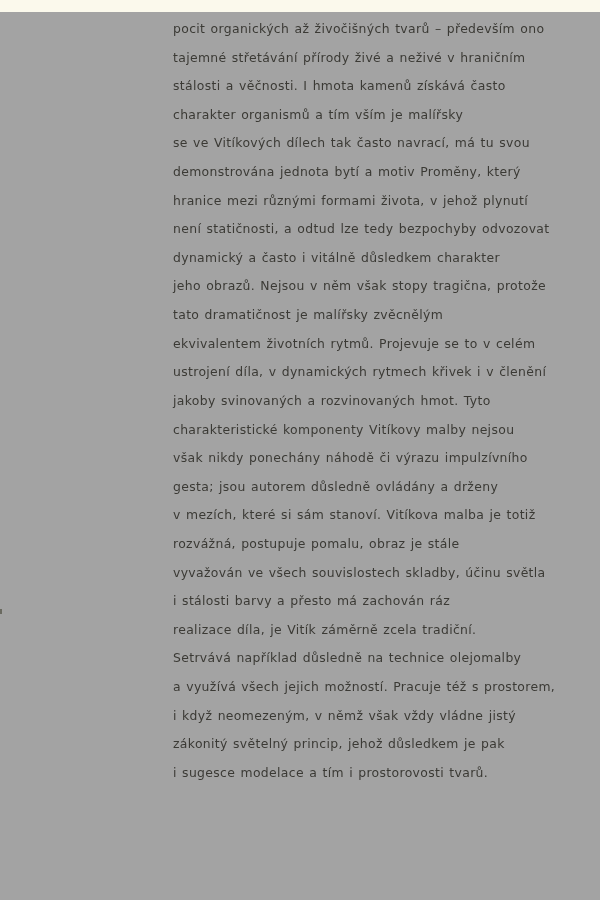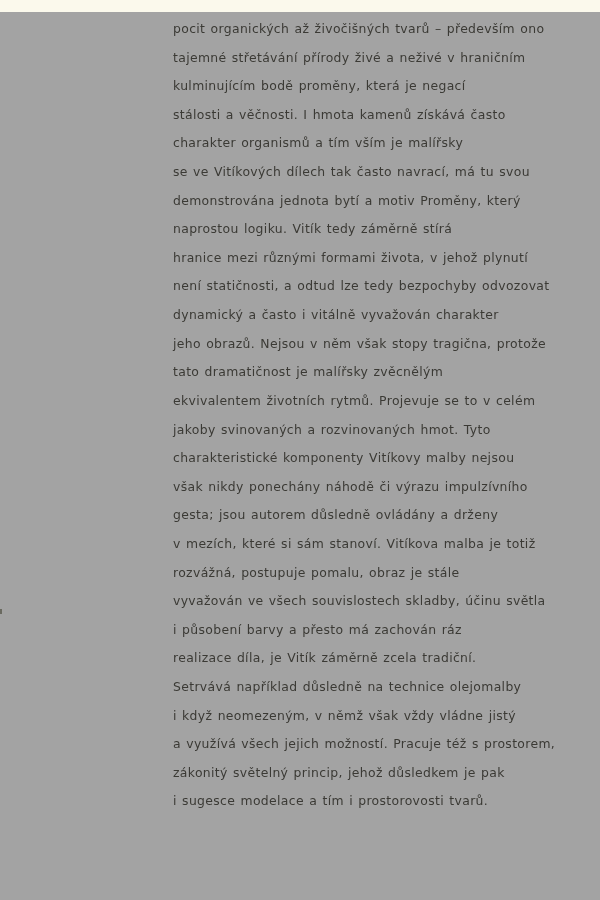--- a/index.html
+++ b/index.html
@@ -45,40 +45,39 @@
     }
   </style>
 </head>
 <body>
 
 <div class="page">
   <div class="edge-mark"></div>
   <div class="text-column">
     <div class="line">pocit organických až živočišných tvarů – především ono</div>
     <div class="line">tajemné střetávání přírody živé a neživé v hraničním</div>
-    <div class="line">kulminujícím bodě proměny, která je negací</div>
     <div class="line">stálosti a věčnosti. I hmota kamenů získává často</div>
     <div class="line">charakter organismů a tím vším je malířsky</div>
     <div class="line">se ve Vitíkových dílech tak často navrací, má tu svou</div>
     <div class="line">demonstrována jednota bytí a motiv Proměny, který</div>
-    <div class="line">naprostou logiku. Vitík tedy záměrně stírá</div>
     <div class="line">hranice mezi různými formami života, v jehož plynutí</div>
     <div class="line">není statičnosti, a odtud lze tedy bezpochyby odvozovat</div>
-    <div class="line">dynamický a často i vitálně vyvažován charakter</div>
+    <div class="line">dynamický a často i vitálně důsledkem charakter</div>
     <div class="line">jeho obrazů. Nejsou v něm však stopy tragična, protože</div>
     <div class="line">tato dramatičnost je malířsky zvěcnělým</div>
     <div class="line">ekvivalentem životních rytmů. Projevuje se to v celém</div>
+    <div class="line">ustrojení díla, v dynamických rytmech křivek i v členění</div>
     <div class="line">jakoby svinovaných a rozvinovaných hmot. Tyto</div>
     <div class="line">charakteristické komponenty Vitíkovy malby nejsou</div>
     <div class="line">však nikdy ponechány náhodě či výrazu impulzívního</div>
     <div class="line">gesta; jsou autorem důsledně ovládány a drženy</div>
     <div class="line">v mezích, které si sám stanoví. Vitíkova malba je totiž</div>
     <div class="line">rozvážná, postupuje pomalu, obraz je stále</div>
     <div class="line">vyvažován ve všech souvislostech skladby, účinu světla</div>
-    <div class="line">i působení barvy a přesto má zachován ráz</div>
+    <div class="line">i stálosti barvy a přesto má zachován ráz</div>
     <div class="line">realizace díla, je Vitík záměrně zcela tradiční.</div>
     <div class="line">Setrvává například důsledně na technice olejomalby</div>
+    <div class="line">a využívá všech jejich možností. Pracuje též s prostorem,</div>
     <div class="line">i když neomezeným, v němž však vždy vládne jistý</div>
-    <div class="line">a využívá všech jejich možností. Pracuje též s prostorem,</div>
     <div class="line">zákonitý světelný princip, jehož důsledkem je pak</div>
     <div class="line">i sugesce modelace a tím i prostorovosti tvarů.</div>
   </div>
 </div>
 
 </body></html>

